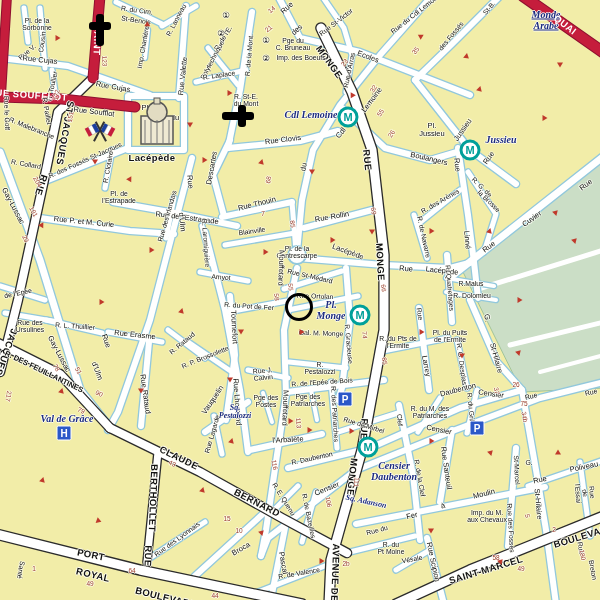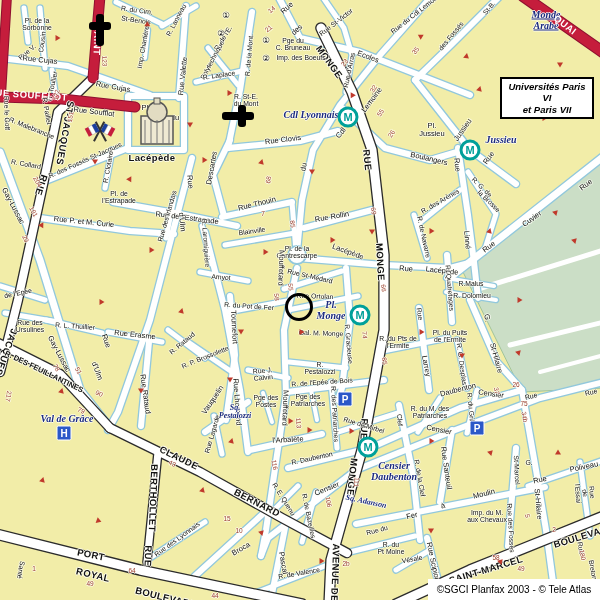--- a/index.html
+++ b/index.html
@@ -320,21 +320,21 @@
       <div class="lbl c-ss" style="left: 336px; top: 22px; transform: translate(-50%, -50%) rotate(-38deg); position: absolute;">Rue St-Victor</div>
       <div class="lbl c-ss" style="left: 349px; top: 70px; transform: translate(-50%, -50%) rotate(-78deg); position: absolute;">Rue d'Arras</div>
       <div class="lbl c-m" style="left: 329px; top: 62px; transform: translate(-50%, -50%) rotate(54deg); position: absolute;">MONGE</div>
       <div class="lbl c-m" style="left: 367px; top: 160px; transform: translate(-50%, -50%) rotate(84deg); position: absolute;">RUE</div>
       <div class="lbl c-m" style="left: 380px; top: 262px; transform: translate(-50%, -50%) rotate(87deg); position: absolute;">MONGE</div>
       <div class="lbl c-m" style="left: 364px; top: 429px; transform: translate(-50%, -50%) rotate(93deg); position: absolute;">RUE</div>
       <div class="lbl c-m" style="left: 352px; top: 477px; transform: translate(-50%, -50%) rotate(96deg); position: absolute;">MONGE</div>
       <div class="lbl c-s" style="left: 372px; top: 100px; transform: translate(-50%, -50%) rotate(-53deg); position: absolute;">Lemoine</div>
       <div class="lbl c-s" style="left: 341px; top: 133px; transform: translate(-50%, -50%) rotate(-50deg); position: absolute;">Cdl</div>
       <div class="lbl c-s" style="left: 304px; top: 167px; transform: translate(-50%, -50%) rotate(-80deg); position: absolute;">du</div>
-      <div class="lbl c-p" style="left: 311px; top: 115px; transform: translate(-50%, -50%); position: absolute;">Cdl Lyonnais</div>
+      <div class="lbl c-p" style="left: 311px; top: 115px; transform: translate(-50%, -50%); position: absolute;">Cdl Lemoine</div>
       <div class="lbl c-leg" style="left: 266px; top: 40px; transform: translate(-50%, -50%); position: absolute;">①</div>
       <div class="lbl c-ss" style="left: 293px; top: 44px; transform: translate(-50%, -50%); position: absolute;">Pge du
 C. Bruneau</div>
       <div class="lbl c-leg" style="left: 266px; top: 58px; transform: translate(-50%, -50%); position: absolute;">②</div>
       <div class="lbl c-ss" style="left: 301px; top: 58px; transform: translate(-50%, -50%); position: absolute;">Imp. des Boeufs</div>
       <div class="lbl c-leg" style="left: 226px; top: 15px; transform: translate(-50%, -50%); position: absolute;">①</div>
       <div class="lbl c-leg" style="left: 221px; top: 33px; transform: translate(-50%, -50%); position: absolute;">②</div>
       <div class="lbl c-n" style="left: 272px; top: 10px; transform: translate(-50%, -50%) rotate(-40deg); position: absolute;">14</div>
       <div class="lbl c-n" style="left: 269px; top: 29px; transform: translate(-50%, -50%) rotate(-40deg); position: absolute;">21</div>
       <div class="lbl c-n" style="left: 345px; top: 63px; transform: translate(-50%, -50%) rotate(-50deg); position: absolute;">23</div>
@@ -586,16 +586,13 @@
           </g>
           <g transform="rotate(-28 17 12)">
             <rect x="17" y="1" width="2" height="22" fill="#333"></rect>
             <rect x="5" y="2" width="4" height="9" fill="#c51d3c"></rect>
             <rect x="9" y="2" width="4" height="9" fill="#fff" stroke="#999" stroke-width=".4"></rect>
             <rect x="13" y="2" width="4" height="9" fill="#1b3fa0"></rect>
           </g>
         </svg>
       </div>
     </div>
-  <div id="unibox">Universités Paris VI
-et Paris VII</div>
-  <div id="copybar">©SGCI Planfax 2003 - © Tele Atlas</div>
 </div>
 
 </body></html>

